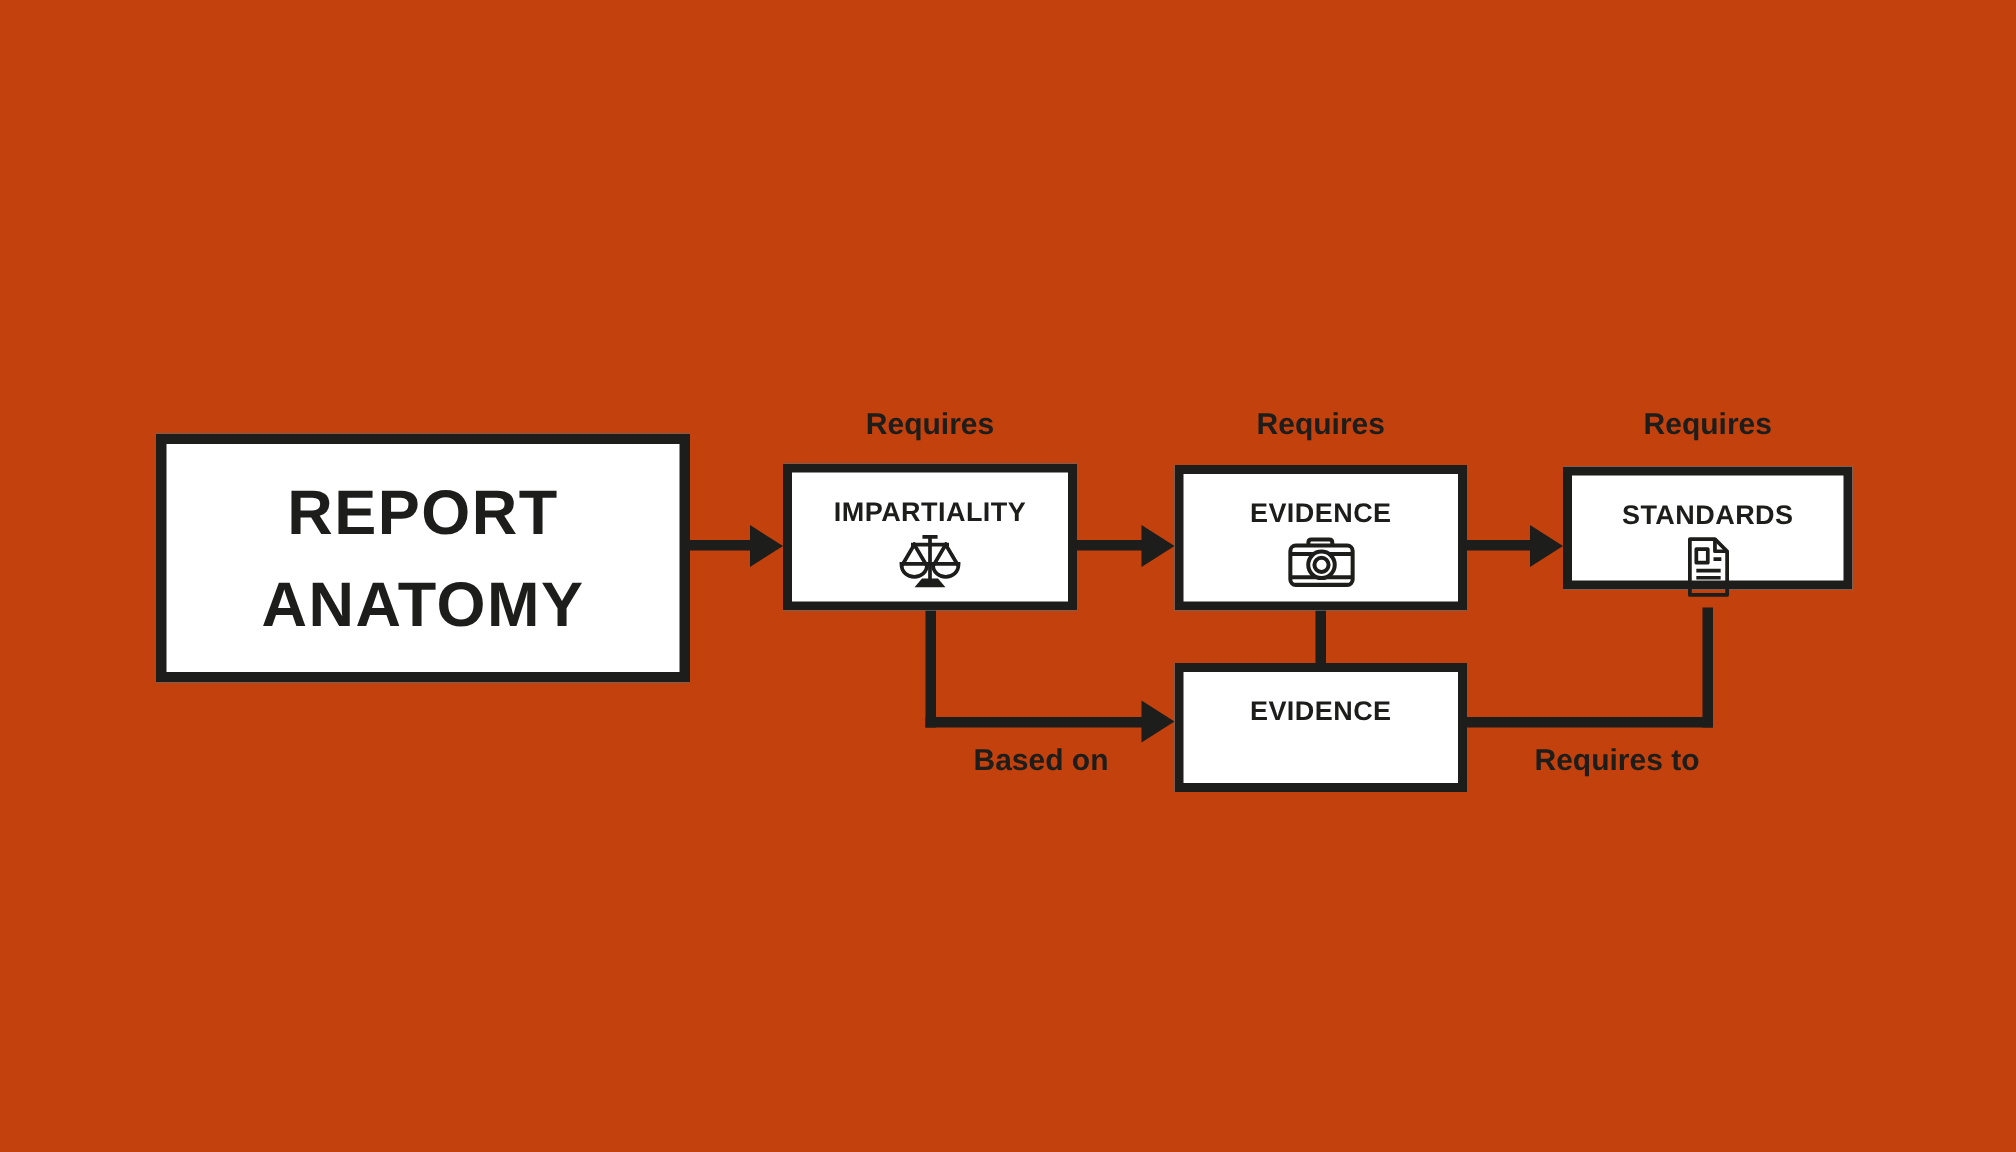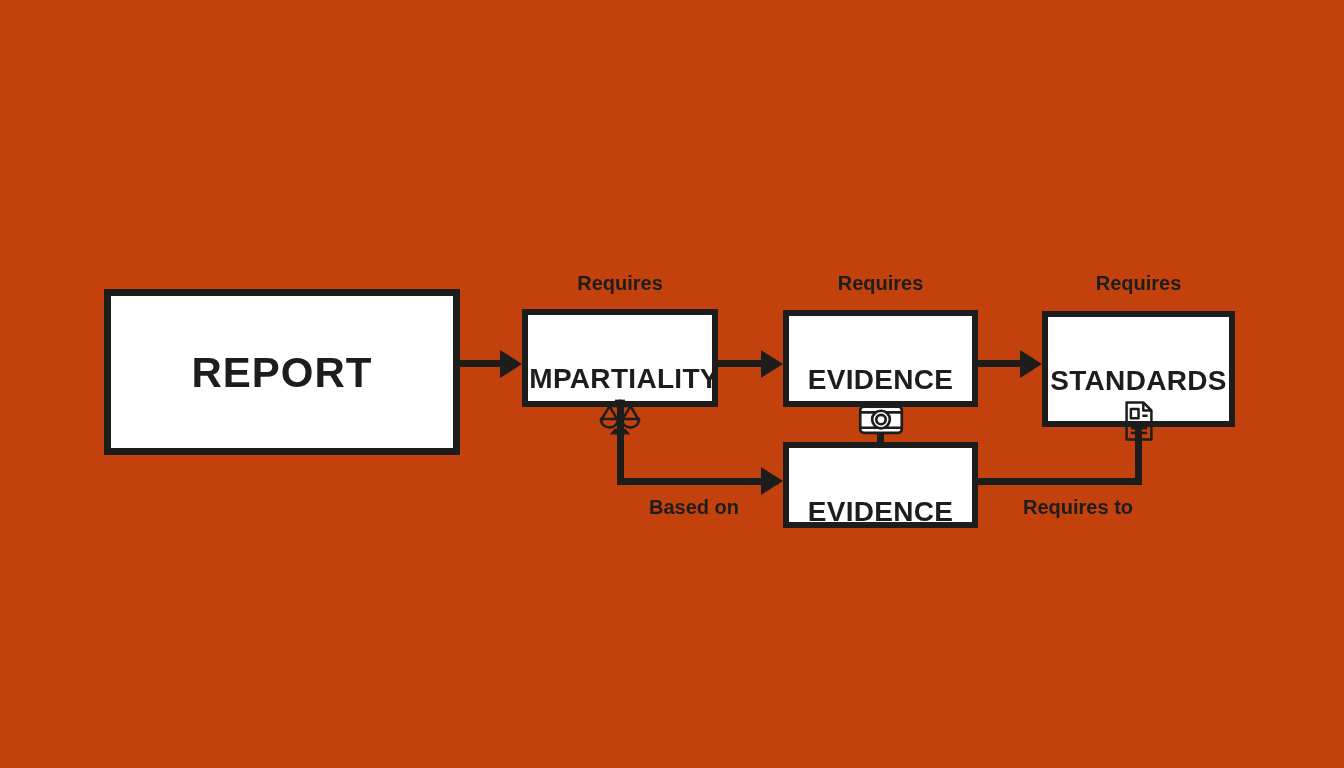--- a/index.html
+++ b/index.html
@@ -23,22 +23,22 @@
   }
   .root-node{
     border-width:7px;
     justify-content:center;
   }
   .root-node .root-line{
     font-size:42px;font-weight:bold;letter-spacing:1px;
     line-height:61px;text-align:center;color:#1d1d1b;
   }
   .node-label{
-    font-size:28px;font-weight:bold;letter-spacing:0.3px;
-    color:#1d1d1b;text-align:center;margin-top:32px;
+    font-size:18px;font-weight:bold;letter-spacing:0.3px;
+    color:#1d1d1b;text-align:center;
   }
   .top-node{padding-top:16px;}
   .top-node .node-label{margin-bottom:3px;}
   .bottom-node{padding-top:16px;}
 
   
   .edge-label{
     font-size:20px;font-weight:bold;color:#1d1d1b;text-align:center;
   }
 
@@ -77,20 +77,21 @@
 
   <div class="abs line" style="left:1135px;top:405px;width:7px;height:80px;"></div>
   <div class="abs line" style="left:976px;top:478px;width:166px;height:7px;"></div>
 
   <div class="abs edge-label" style="left:522px;top:272px;width:196px;">Requires</div>
   <div class="abs edge-label" style="left:783px;top:272px;width:195px;">Requires</div>
   <div class="abs edge-label" style="left:1042px;top:272px;width:193px;">Requires</div>
 
   <div class="abs node root-node" style="left:92px;top:289px;width:356px;height:166px;margin-left:12px;">
     <div class="root-line">REPORT</div>
+    <div class="root-line">ANATOMY</div>
   </div>
 
   <div class="abs node top-node" style="left:522px;top:309px;width:196px;height:98px;">
     <div class="node-label">IMPARTIALITY</div>
     <span class="icon-wrap">
       <svg width="48" height="40" viewBox="0 0 48 42" fill="none" stroke="#1d1d1b" stroke-width="2.6" stroke-linecap="square">
         <path d="M20 3 H28"></path>
         <path d="M24 3 V34"></path>
         <path d="M12 8.5 H36"></path>
         <path d="M13 8.5 L5 22 M13 8.5 L21 22"></path>
@@ -109,21 +110,21 @@
         <path d="M13.5 8 V5.5 Q13.5 3.5 15.5 3.5 H27 Q29 3.5 29 5.5 V8"></path>
         <rect x="1.8" y="7.5" width="40.4" height="25.5" rx="3.5" fill="#ffffff"></rect>
         <path d="M1.8 13 H42.2"></path>
         <path d="M1.8 28 H42.2"></path>
         <circle cx="22" cy="20" r="8.6" fill="#ffffff"></circle>
         <circle cx="22" cy="20" r="4.6"></circle>
       </svg>
     </span>
   </div>
 
-  <div class="abs node top-node" style="left:1042px;top:311px;width:193px;height:116px;">
+  <div class="abs node top-node" style="left:1042px;top:311px;width:193px;height:82px;">
     <div class="node-label">STANDARDS</div>
     <span class="icon-wrap">
       <svg width="36" height="42" viewBox="0 0 36 44" fill="none" stroke="#1d1d1b" stroke-width="2.6" stroke-linejoin="round">
         <path d="M5 2.5 H22.5 L31 11 V41.5 H5 Z"></path>
         <path d="M22.5 2.5 V11 H31"></path>
         <rect x="9.5" y="9.5" width="8" height="9.5"></rect>
         <path d="M21.5 16.5 H27"></path>
         <path d="M9.5 24.5 H26.5"></path>
         <path d="M9.5 29.5 H26.5"></path>
         <path d="M9.5 34.5 H26.5"></path>

